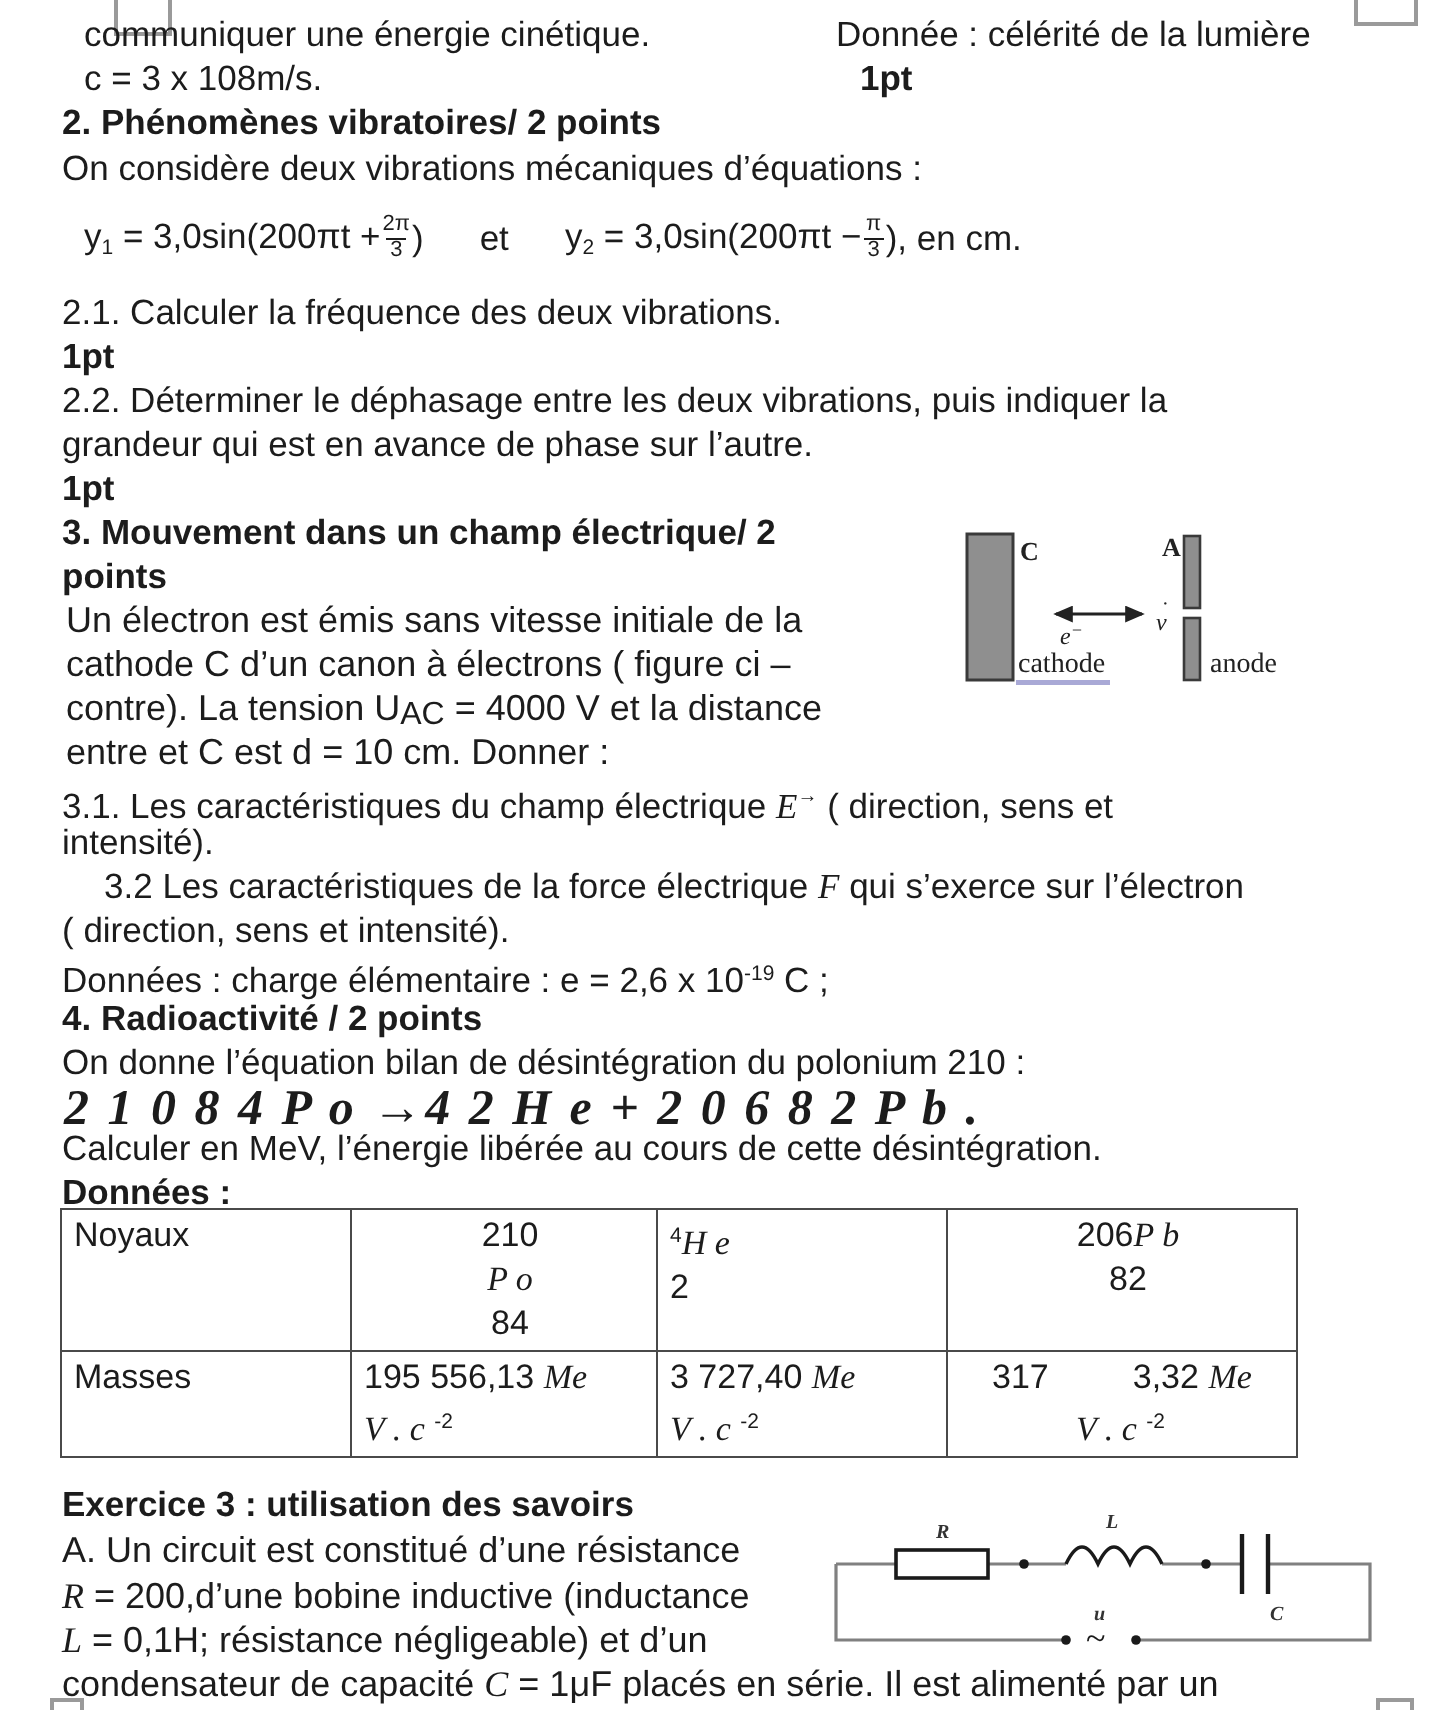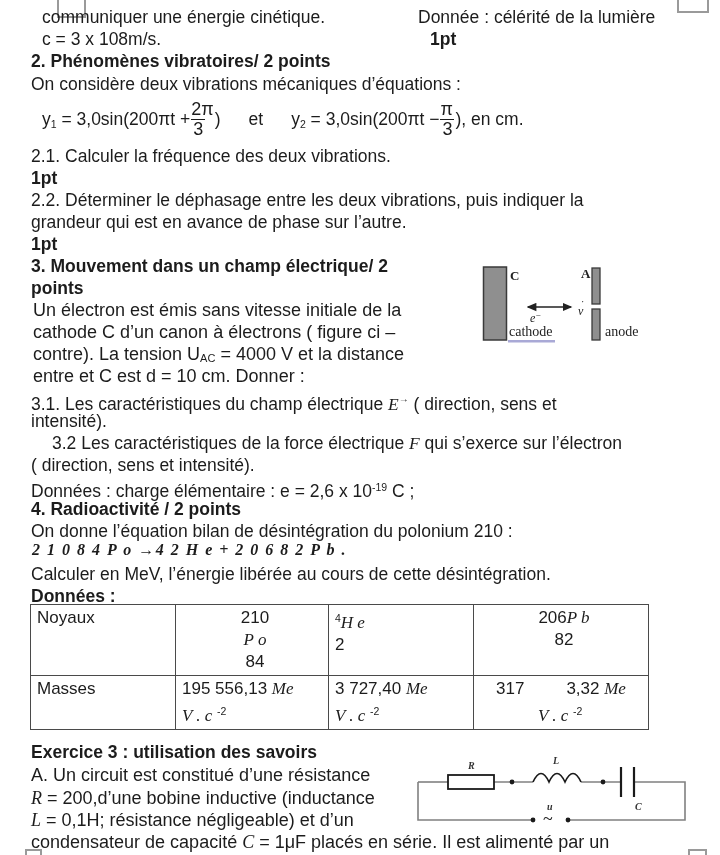--- a/index.html
+++ b/index.html
@@ -7,30 +7,30 @@
     position:relative; width:720px; height:855px; background:#ffffff;
     overflow:hidden; font-family:"Liberation Sans",sans-serif; color:#1c1c1c;
   }
   .line{position:absolute; white-space:nowrap; font-size:17.5px; line-height:22px;}
   .b{font-weight:bold;}
   .fs18{font-size:18px;}
   .si{font-family:"Liberation Serif",serif; font-style:italic;}
   .nuclear{
     position:absolute; white-space:nowrap;
     font-family:"Liberation Serif",serif; font-style:italic; font-weight:bold;
-    font-size:16px; letter-spacing:1.5px;
+    font-size:25px; letter-spacing:1.5px;
   }
   sub.tiny{font-size:10.5px; vertical-align:-3px;}
   sup.tiny{font-size:10.5px; vertical-align:6px;}
   sup.vec{font-size:10px; vertical-align:8px; letter-spacing:0;}
-  .subcap{font-size:11px; vertical-align:-2px;text-align:right;}
+  .subcap{font-size:16px; vertical-align:-2px;text-align:right;}
   
   .eqrow{position:absolute; display:flex; align-items:center; font-size:17.5px;}
-  .frac{display:inline-flex; flex-direction:column; align-items:flex-start;
-        vertical-align:middle; line-height:1.05; font-size:18px; margin:0 1px;}
+  .frac{display:inline-flex; flex-direction:column; align-items:center;
+        vertical-align:middle; line-height:1.05; font-size:11px; margin:0 1px;}
   .frac .den{border-top:1.6px solid #1c1c1c; padding:0 2px;}
   
   .artifact{position:absolute; border:2px solid #9a9a9a; background:transparent;}
   
   table.datatable{
     position:absolute; left:30px; top:604px; border-collapse:collapse;
     font-size:17px; color:#1c1c1c; table-layout:fixed;
   }
   table.datatable td{border:1.6px solid #4a4a4a; vertical-align:top; padding:2px 0 2px 6px; line-height:22px;}
   td.c{text-align:center; padding-left:0;}

